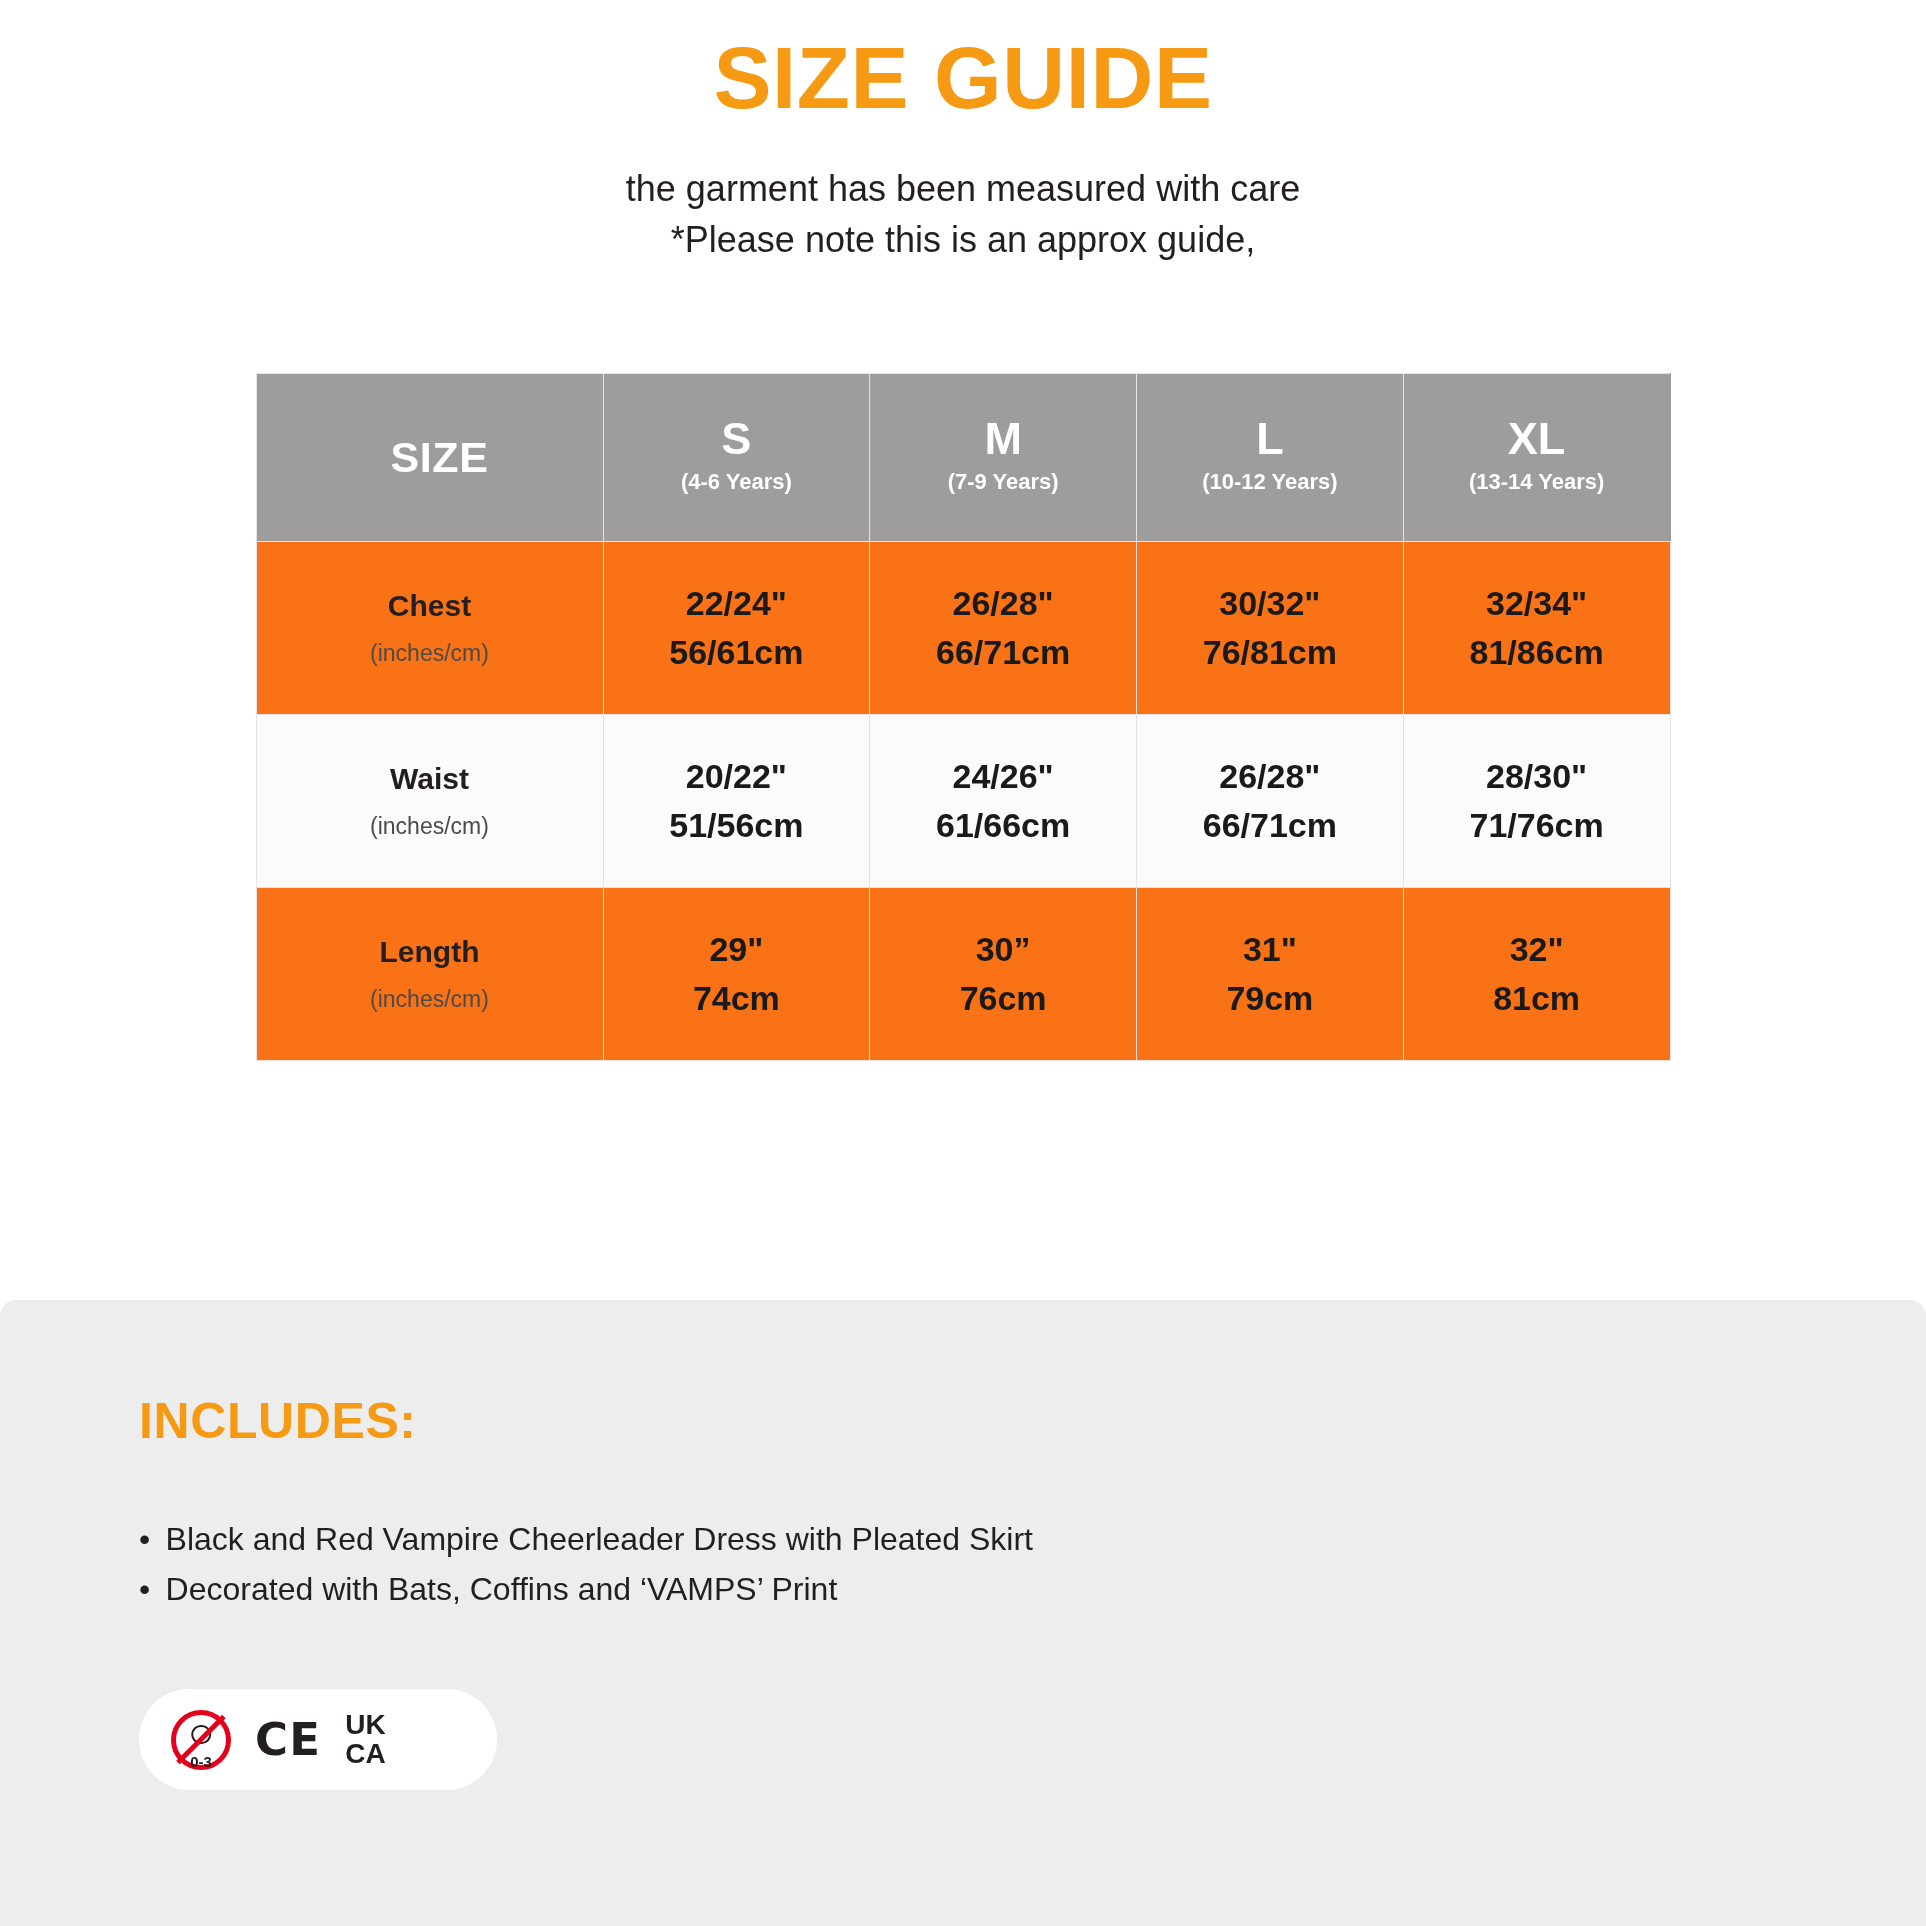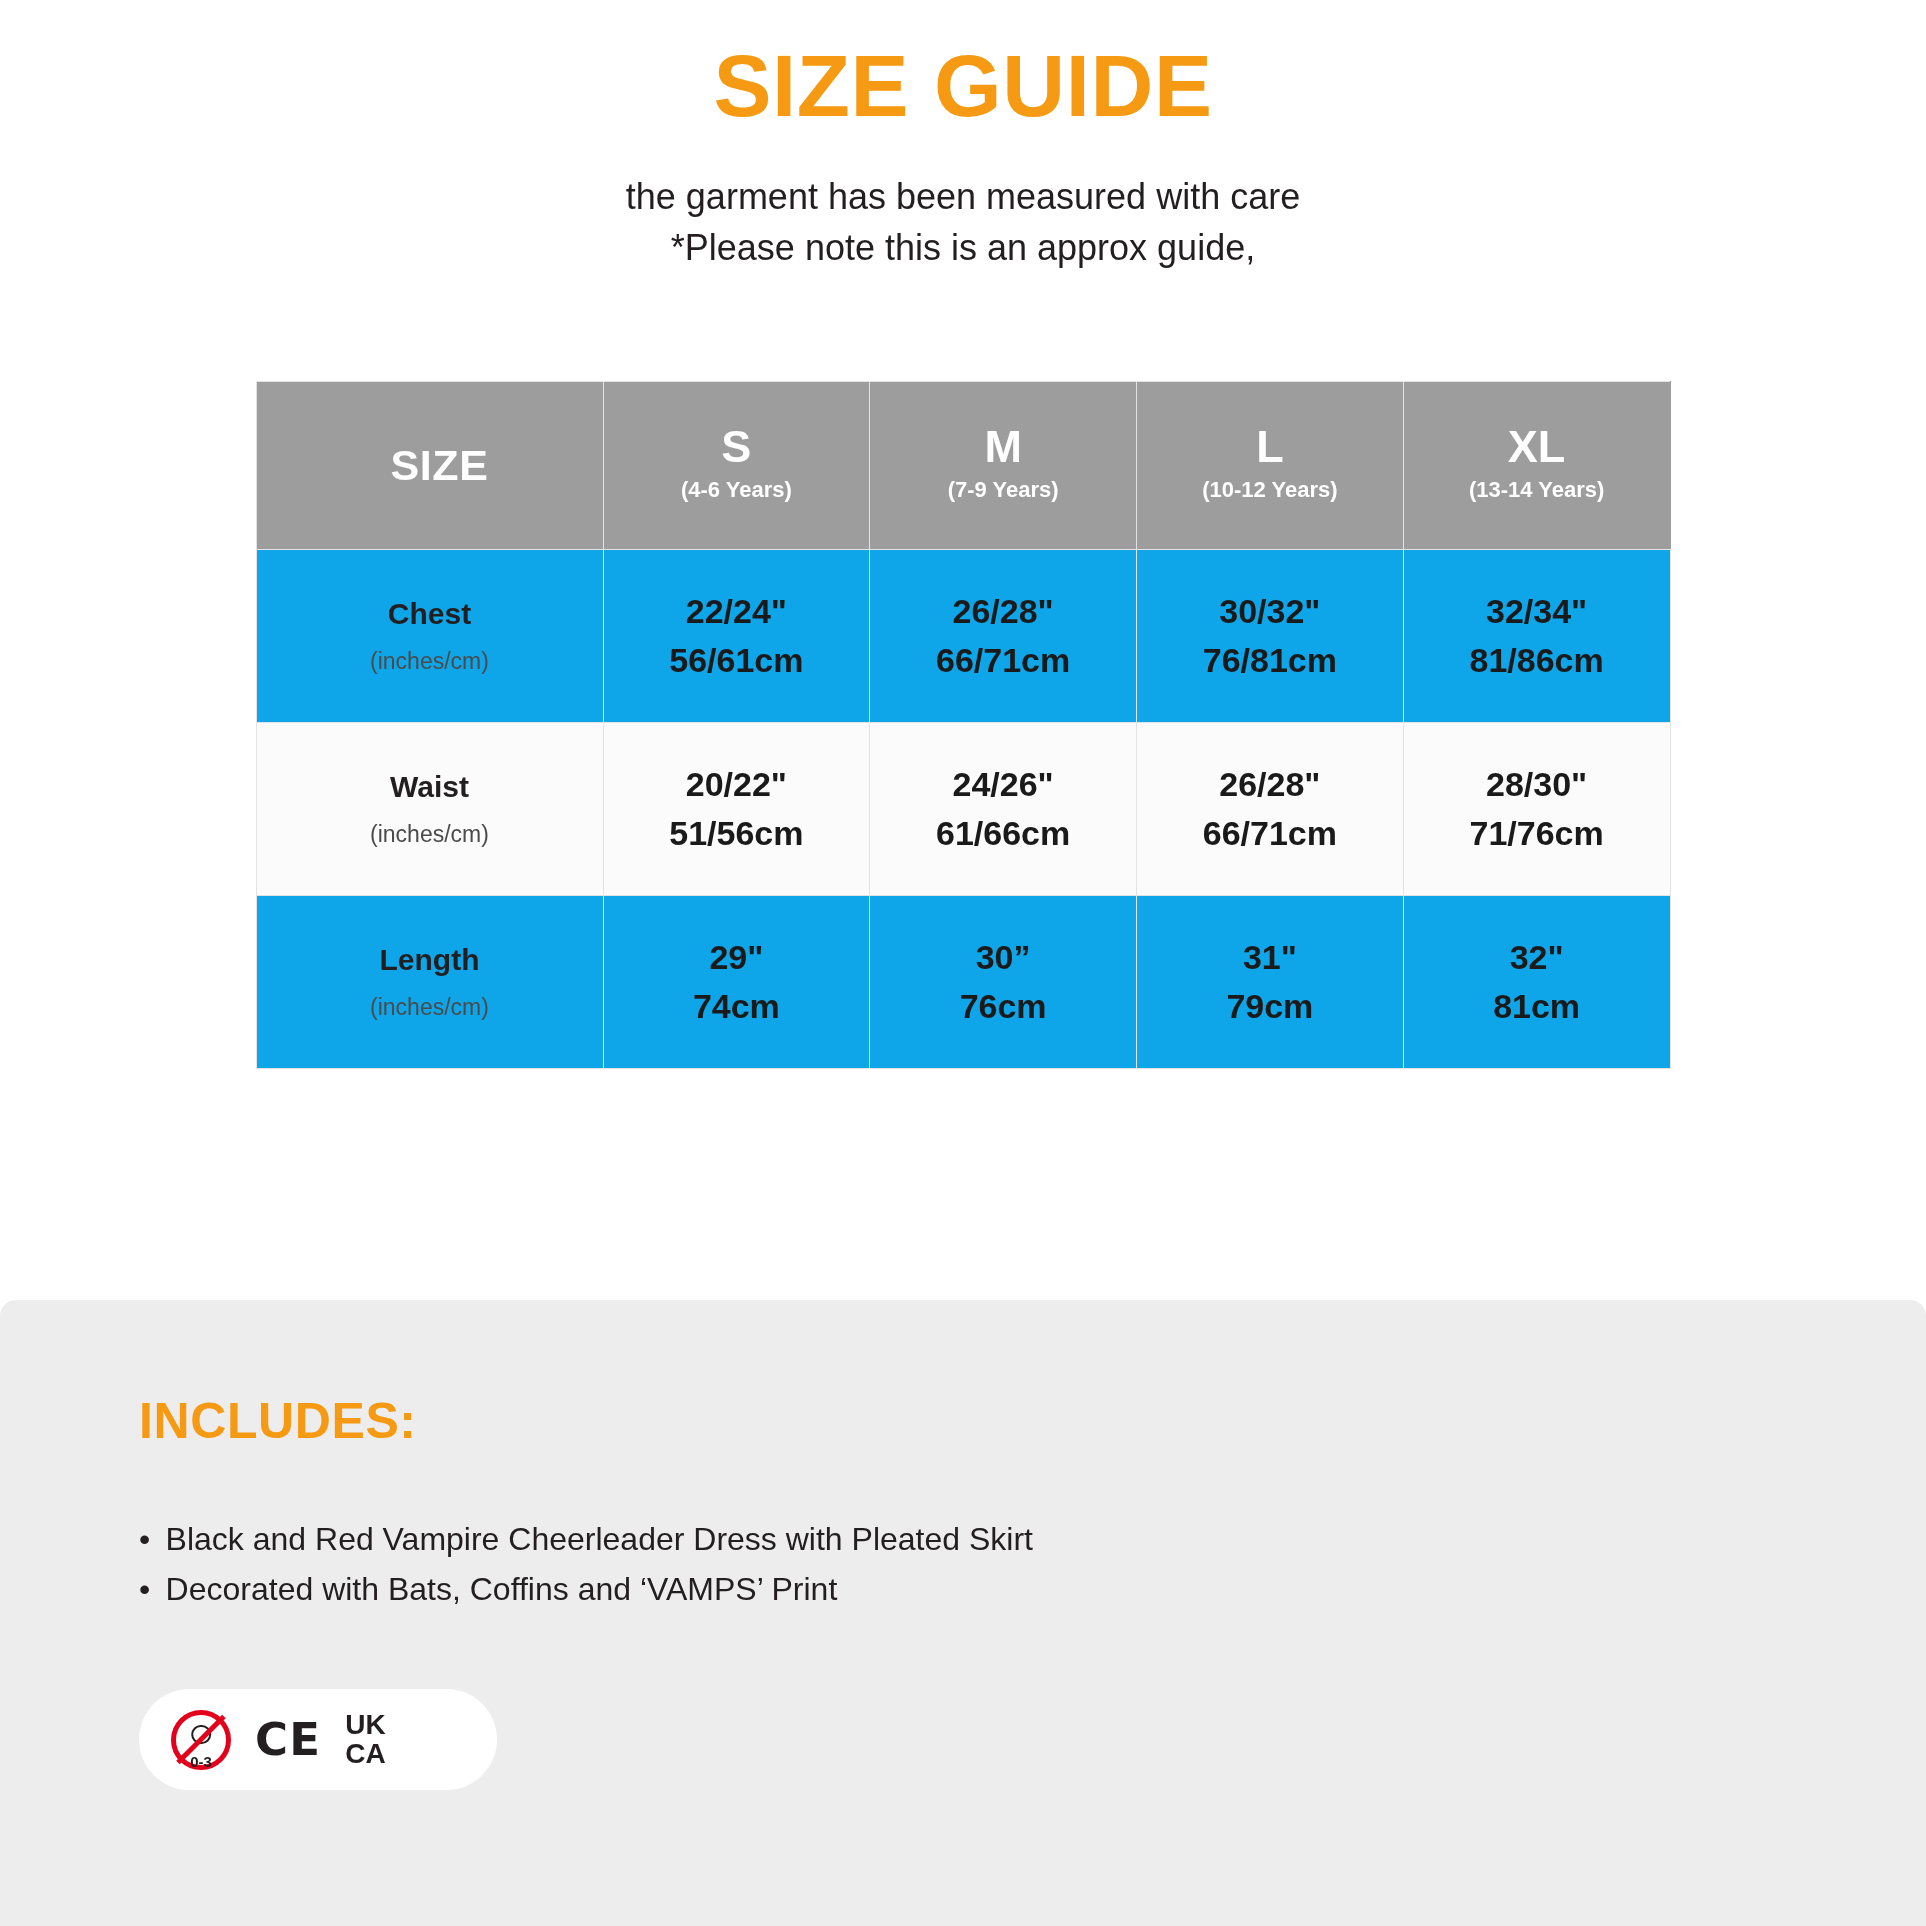--- a/index.html
+++ b/index.html
@@ -11,21 +11,21 @@
   }
   body {
     width: 1926px;
     height: 1926px;
     position: relative;
     overflow: hidden;
   }
 
   
   .header {
-    padding-top: 40px;
+    padding-top: 32px;
     text-align: center;
   }
   .title {
     font-size: 87px;
     font-weight: bold;
     color: #f59a12;
     letter-spacing: 0.6px;
     line-height: 1.05;
     margin: 0;
   }
@@ -75,21 +75,21 @@
   }
   .th-sub {
     font-size: 22px;
     font-weight: bold;
     line-height: 1.6;
     margin-top: 2.3px;
   }
   tbody td {
     height: 173px;
     padding: 0;
-    background: #0ea5e9;
+    background: #f97316;
   }
   tbody tr:nth-child(even) td { background: #fbfbfb; }
   .row-label {
     font-size: 30px;
     font-weight: bold;
     color: #231f20;
     line-height: 1.2;
   }
   .row-label .unit {
     display: block;

